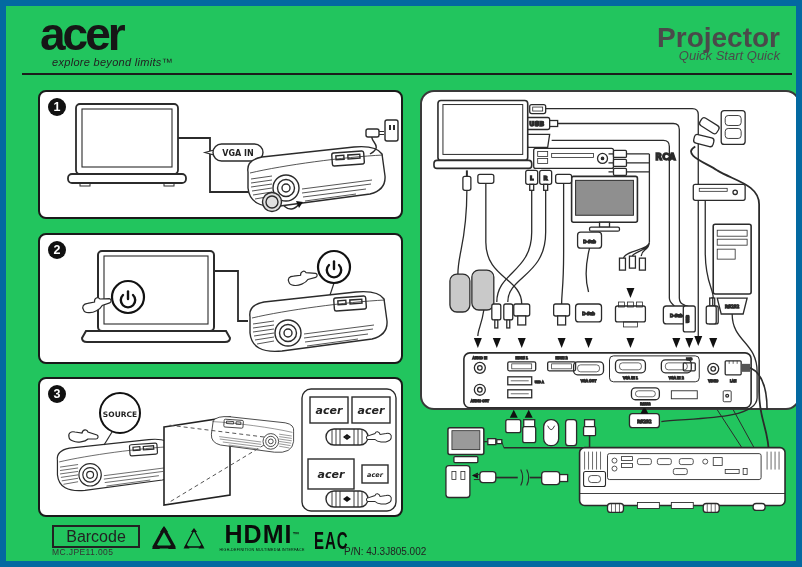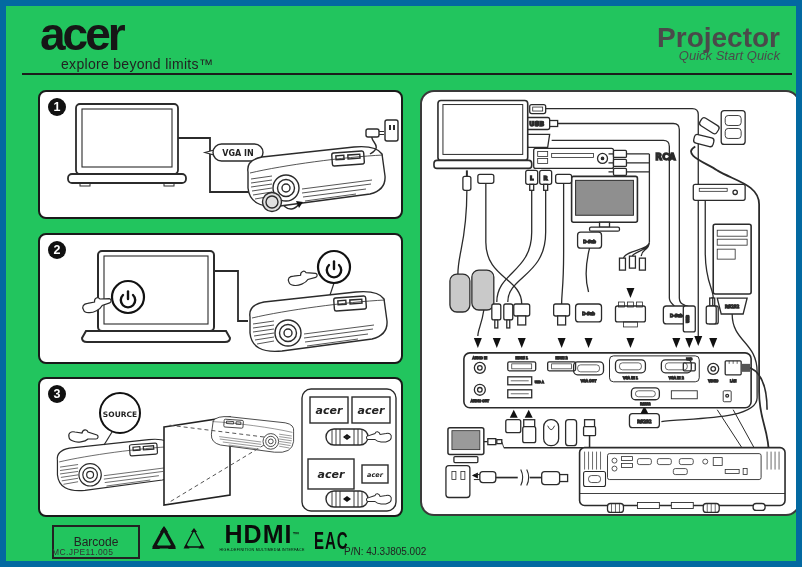--- a/index.html
+++ b/index.html
@@ -1,35 +1,35 @@
 <!DOCTYPE html>
 <html><head>
 <meta charset="utf-8">
 <style>
   html,body{margin:0;padding:0;background:#e8e8e8;}
   .page{position:relative;width:802px;height:567px;background:#22c55e;border:6px solid #0369a1;
         box-sizing:border-box;font-family:"Liberation Sans",sans-serif;overflow:hidden;}
   
   .brand{position:absolute;left:34px;top:1px;font-size:46px;font-weight:800;letter-spacing:-3px;color:#161616;}
-  .tagline{position:absolute;left:55px;top:50px;font-size:14px;color:#222;letter-spacing:.3px;}
+  .tagline{position:absolute;left:46px;top:50px;font-size:11px;font-style:italic;color:#222;letter-spacing:.3px;}
   .title{position:absolute;right:16px;top:16px;font-size:28px;font-weight:700;color:#4a4a4a;}
   .subtitle{position:absolute;right:16px;top:42px;font-size:13px;font-style:italic;color:#4a4a4a;}
   .rule{position:absolute;left:16px;width:770px;top:67px;height:2px;background:#1c1c1c;}
   
   .step{position:absolute;left:32px;width:365px;border:2px solid #1a1a1a;border-radius:8px;background:#fff;box-sizing:border-box;}
   .step1{top:84px;height:129px}.step2{top:227px;height:131px}.step3{top:371px;height:140px}
   .badge{position:absolute;left:8px;top:6px;width:18px;height:18px;border-radius:50%;background:#111;color:#fff;
          font-size:12.5px;font-weight:700;display:flex;align-items:center;justify-content:center;z-index:2;}
   .step svg{position:absolute;left:0;top:0;}
   
-  .diagram{position:absolute;left:414px;top:84px;width:380px;height:426px;border:2.5px solid #3a3a3a;
+  .diagram{position:absolute;left:414px;top:84px;width:380px;height:320px;border:2.5px solid #3a3a3a;
            border-radius:14px;background:#fff;box-sizing:border-box;}
   
-  .barcode-box{position:absolute;left:46px;top:519px;width:88px;height:34px;border:2px solid #222;box-sizing:border-box;
-               display:flex;align-items:center;justify-content:center;font-size:12px;color:#222;}
+  .barcode-box{position:absolute;left:46px;top:519px;width:88px;height:23px;border:2px solid #222;box-sizing:border-box;
+               display:flex;align-items:center;justify-content:center;font-size:16px;color:#222;}
   .model{position:absolute;left:46px;top:541px;width:88px;font-size:8.5px;color:#333;letter-spacing:.4px;}
   .recycle1{position:absolute;left:145px;top:520px;}
   .recycle2{position:absolute;left:176px;top:521px;}
   .hdmi{position:absolute;left:205px;top:516px;width:102px;text-align:center;color:#0b0b0b;}
   .hdmi-logo{font-size:25px;font-weight:700;letter-spacing:1px;line-height:1;}
   .hdmi-tm{font-size:7px;vertical-align:super;font-weight:700;}
   .hdmi-sub{font-size:3.6px;letter-spacing:.3px;margin-top:1px;white-space:nowrap;}
   .eac{position:absolute;left:308px;top:521px;font-size:15px;font-weight:900;letter-spacing:1px;color:#0b0b0b;
        transform:scaleY(1.6);transform-origin:top left;}
   .pn{position:absolute;left:338px;top:540px;font-size:10px;color:#222;}

